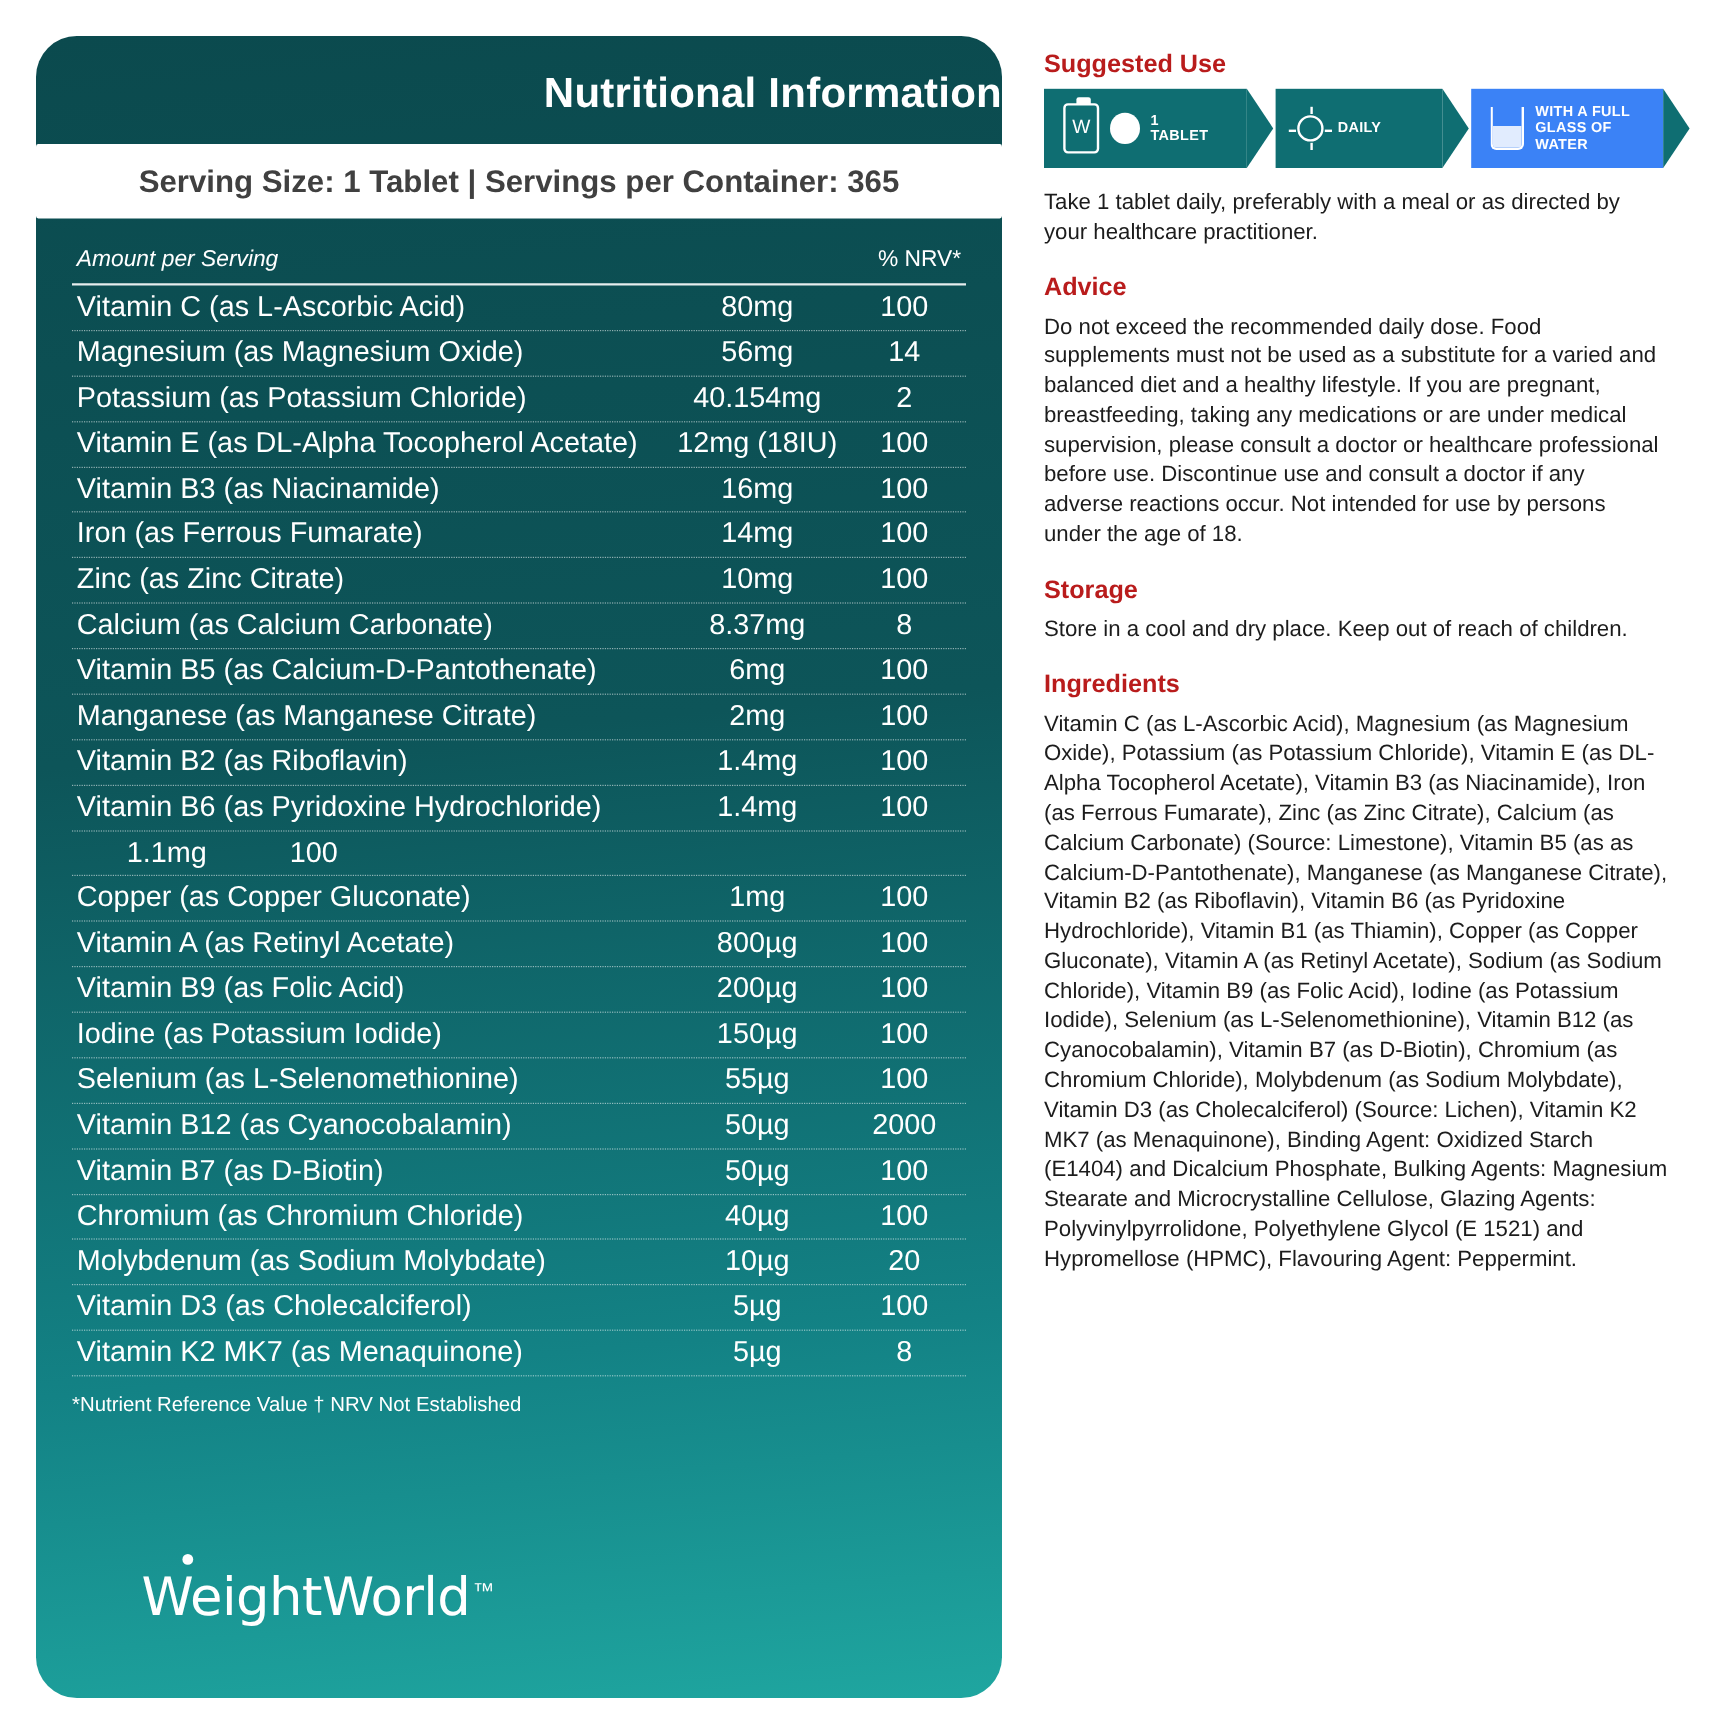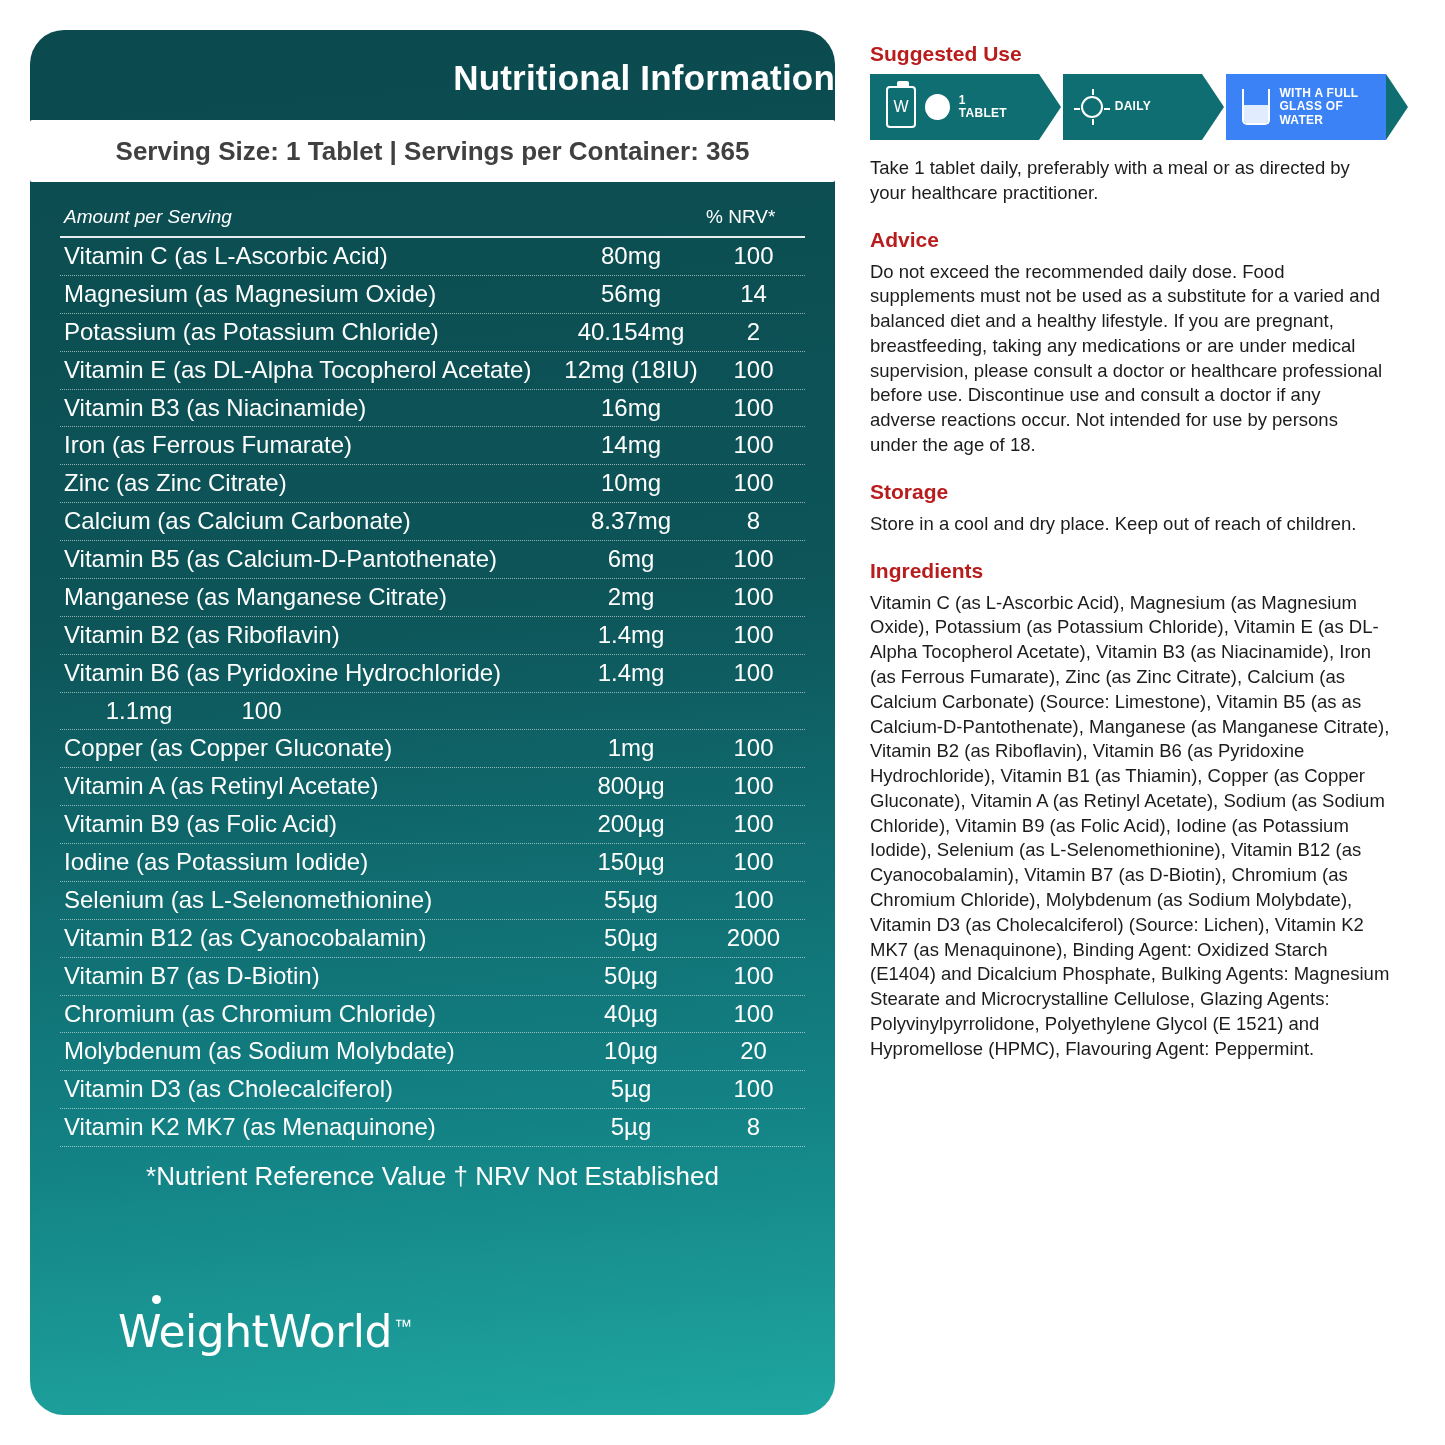--- a/index.html
+++ b/index.html
@@ -55,38 +55,37 @@
   }
   .thead {
     display: flex;
     align-items: flex-end;
     font-size: 19px;
     padding: 10px 4px 8px 4px;
     border-bottom: 2px solid rgba(255,255,255,0.9);
   }
   .thead .c-name { flex: 1; font-style: italic; }
   .thead .c-amt { width: 150px; text-align: center; }
-  .thead .c-nrv { width: 95px; text-align: left; }
+  .thead .c-nrv { width: 95px; text-align: right; }
 
   .row {
     display: flex;
     align-items: center;
     font-size: 24px;
     padding: 5px 4px 5px 4px;
     border-bottom: 1px dotted rgba(255,255,255,0.55);
     line-height: 1.12;
   }
   .row:last-child { border-bottom: 1px dotted rgba(255,255,255,0.55); }
   .row .c-name { flex: 1; white-space: nowrap; }
   .row .c-amt { width: 150px; text-align: center; white-space: nowrap; }
   .row .c-nrv { width: 95px; text-align: center; }
 
   .footnote {
-    text-align: center;
-    font-size: 26px;
+    font-size: 17px;
     padding: 14px 0 0 0;
     color: #ffffff;
   }
 
   .brand {
     position: absolute;
     left: 88px;
     bottom: 58px;
     display: flex;
     align-items: flex-start;

